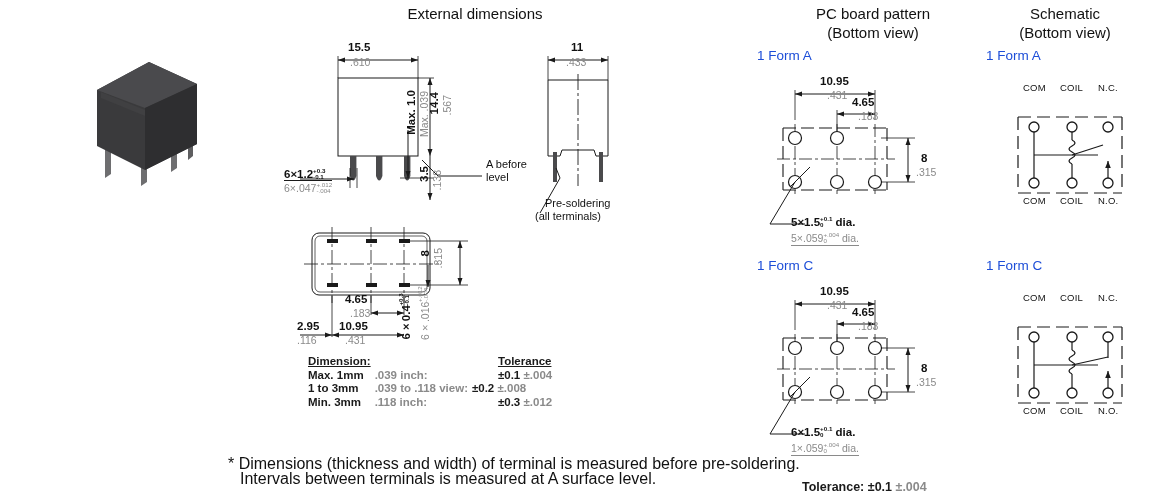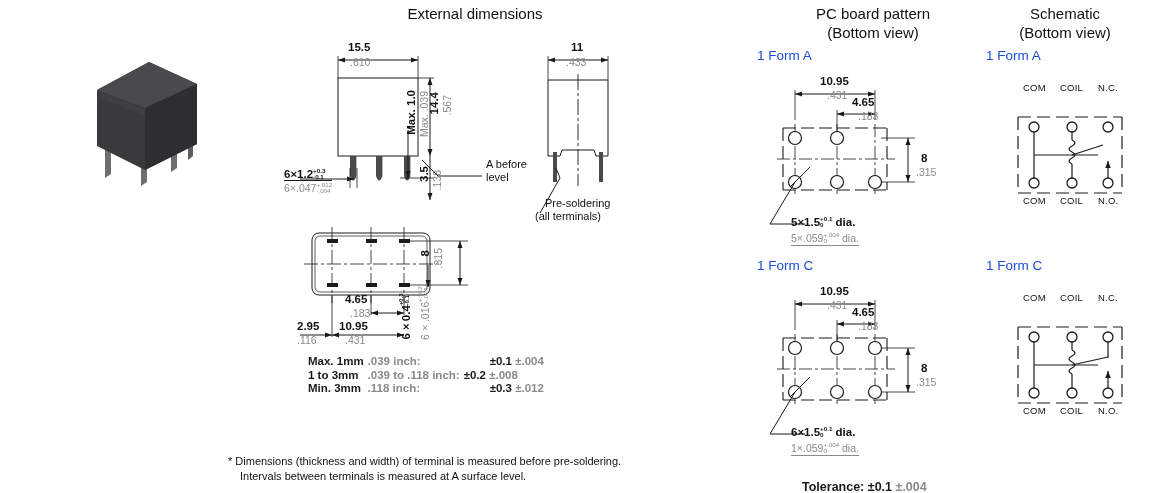--- a/index.html
+++ b/index.html
@@ -5,21 +5,21 @@
   html,body{margin:0;padding:0;background:#fff;}
   body{width:1156px;height:493px;position:relative;overflow:hidden;
        font-family:"Liberation Sans",sans-serif;color:#1a1a1a;}
   .abs{position:absolute;}
   .ttl{font-size:15px;color:#111;text-align:center;}
   .sub{font-size:13.5px;color:#1d4ed8;}
   .mm{font-size:11.5px;font-weight:bold;color:#111;white-space:nowrap;}
   .in{font-size:10.5px;color:#8a8a8a;white-space:nowrap;}
   .lbl{font-size:11px;color:#111;white-space:nowrap;}
   .lblsm{font-size:9.5px;color:#111;white-space:nowrap;letter-spacing:.2px;}
-  .note{font-size:11px;color:#111;white-space:nowrap;}
+  .note{font-size:16px;color:#111;white-space:nowrap;}
   .vert{writing-mode:vertical-rl;transform:rotate(180deg);}
   .supwrap{display:inline-block;vertical-align:-1px;line-height:1;
            font-size:6.2px;text-align:left;}
   .supwrap i{display:block;font-style:normal;}
   .gry .supwrap{color:#8a8a8a;}
   table.tol{border-collapse:collapse;font-size:11.5px;}
   table.tol td{padding:0 0 1.5px 0;white-space:nowrap;vertical-align:bottom;}
   .u{text-decoration:underline;}
   .b{font-weight:bold;}
   .g{color:#8a8a8a;font-weight:bold;}
@@ -180,29 +180,34 @@
 <div class="abs mm" style="left:297px;top:320px;">2.95</div>
 <div class="abs in" style="left:297px;top:334px;">.116</div>
 
 <div class="abs" style="left:398px;top:286px;">
   <div class="mm vert" style="display:inline-block;"><span>6×0.4</span><span class="supwrap"><i>+0.3</i><i>-0.1</i></span></div>
   <div class="in vert gry" style="display:inline-block;"><span>6×.016</span><span class="supwrap"><i>+.012</i><i>-.004</i></span></div>
 </div>
 
 <table class="abs tol" style="left:308px;top:355px;">
   <tbody>
+      <tr>
+    <td class="b u">Dimension:</td>
+    <td></td>
+    <td class="b u" style="padding-left:30px;">Tolerance</td>
+  </tr>
   <tr>
     <td class="b">Max. 1mm</td>
     <td class="g" style="padding-left:4px;">.039 inch:</td>
     <td style="padding-left:30px;"><span class="b">±0.1</span>
       <span class="g">±.004</span></td>
   </tr>
   <tr>
     <td class="b">1 to 3mm</td>
-    <td class="g" style="padding-left:4px;">.039 to .118 inch:</td>
+    <td class="g" style="padding-left:4px;">.039 to .118 view:</td>
     <td style="padding-left:4px;"><span class="b">±0.2</span>
       <span class="g">±.008</span></td>
   </tr>
   <tr>
     <td class="b">Min. 3mm</td>
     <td class="g" style="padding-left:4px;">.118 inch:</td>
     <td style="padding-left:30px;"><span class="b">±0.3</span>
       <span class="g">±.012</span></td>
   </tr>
 </tbody>

